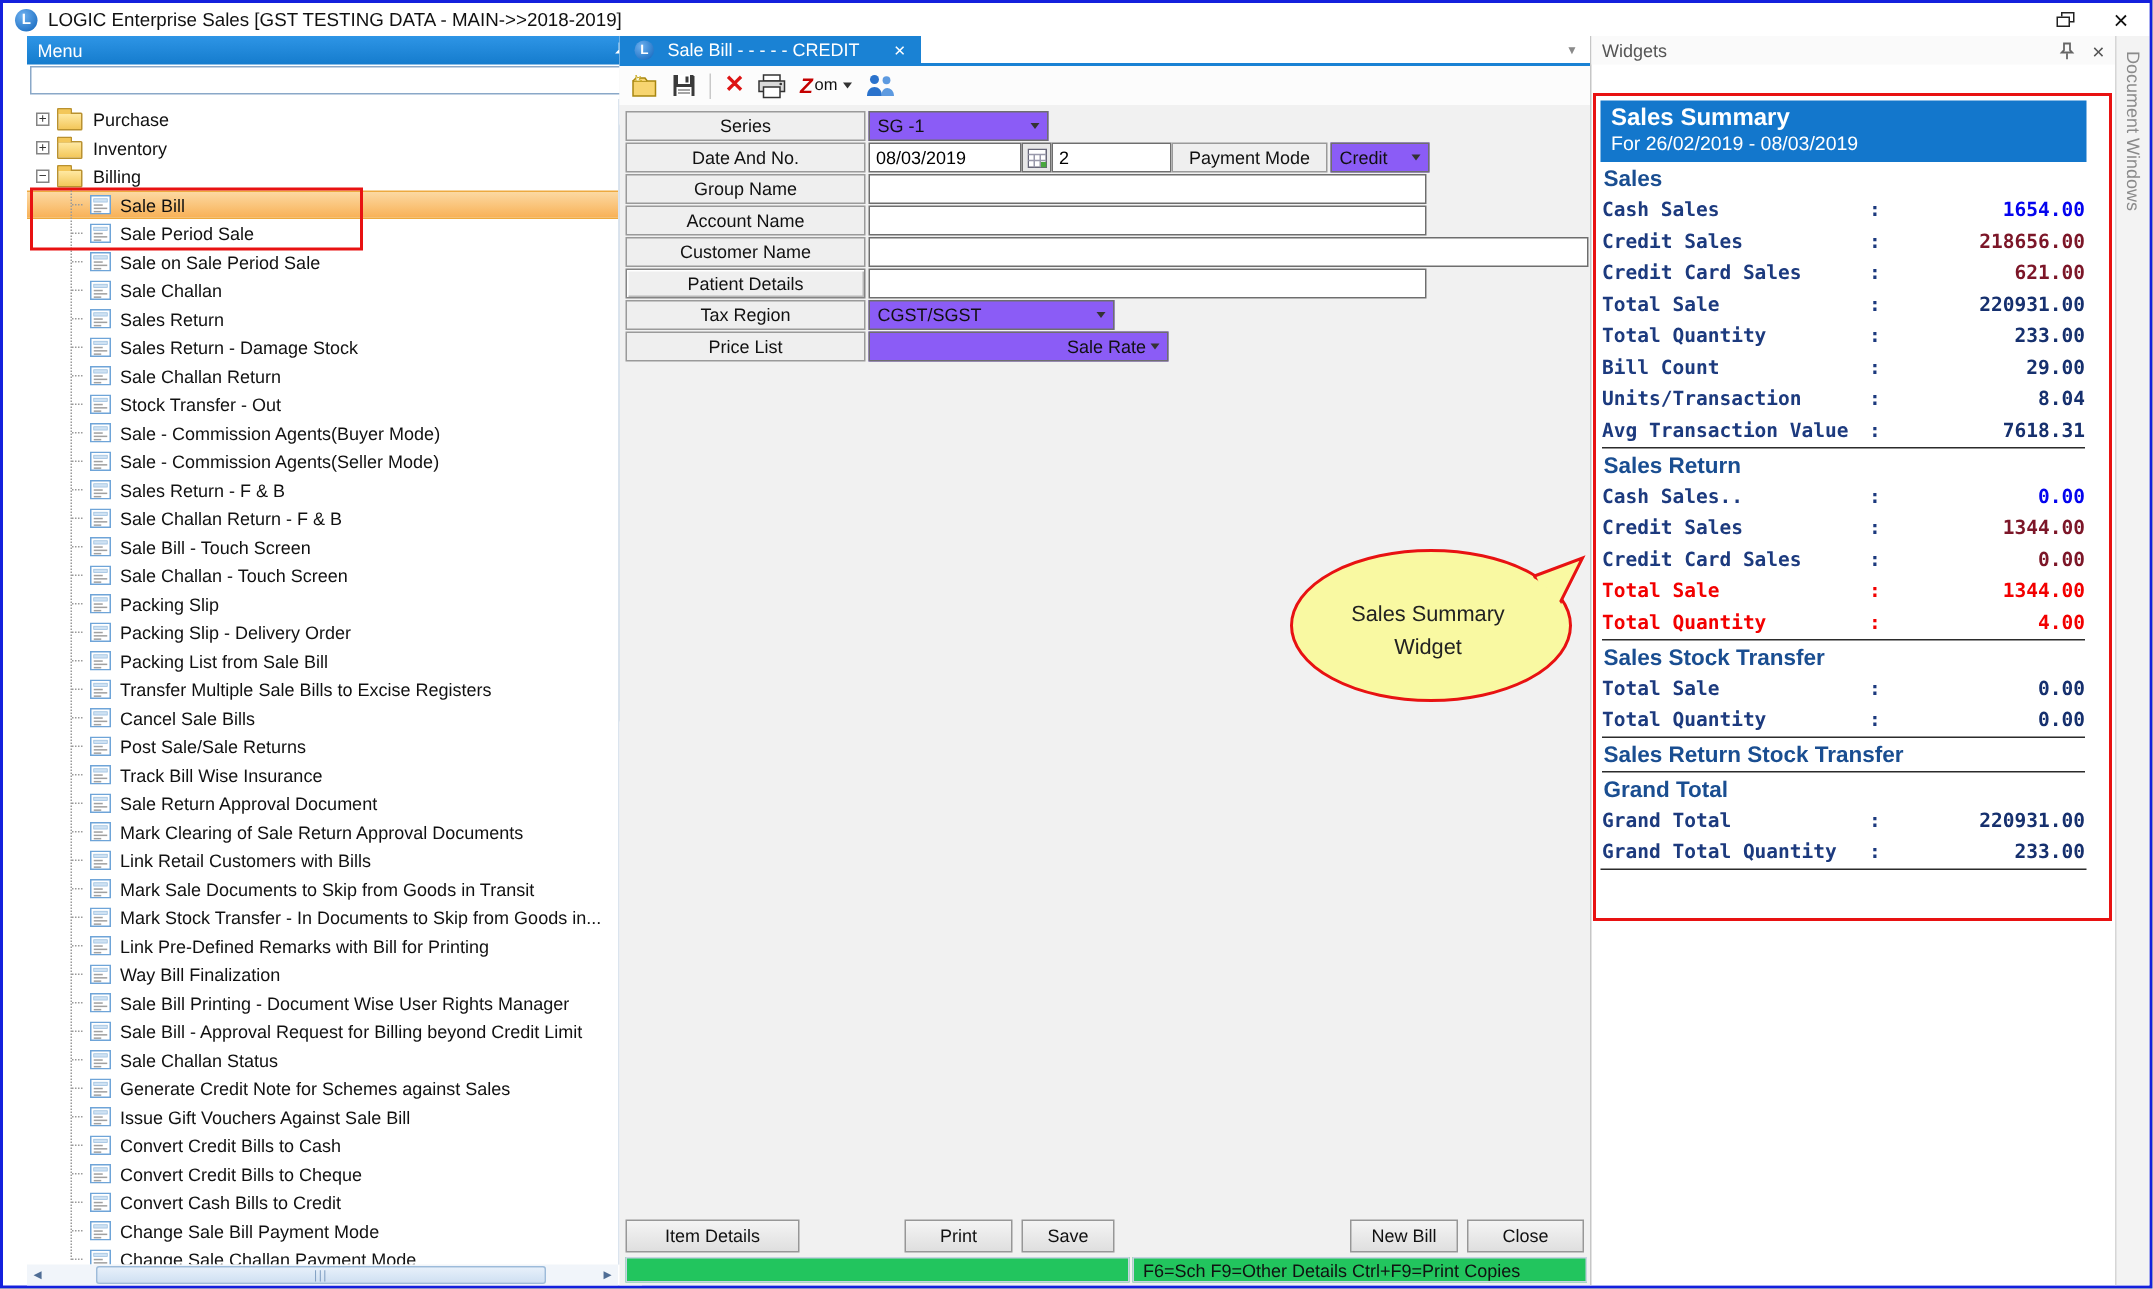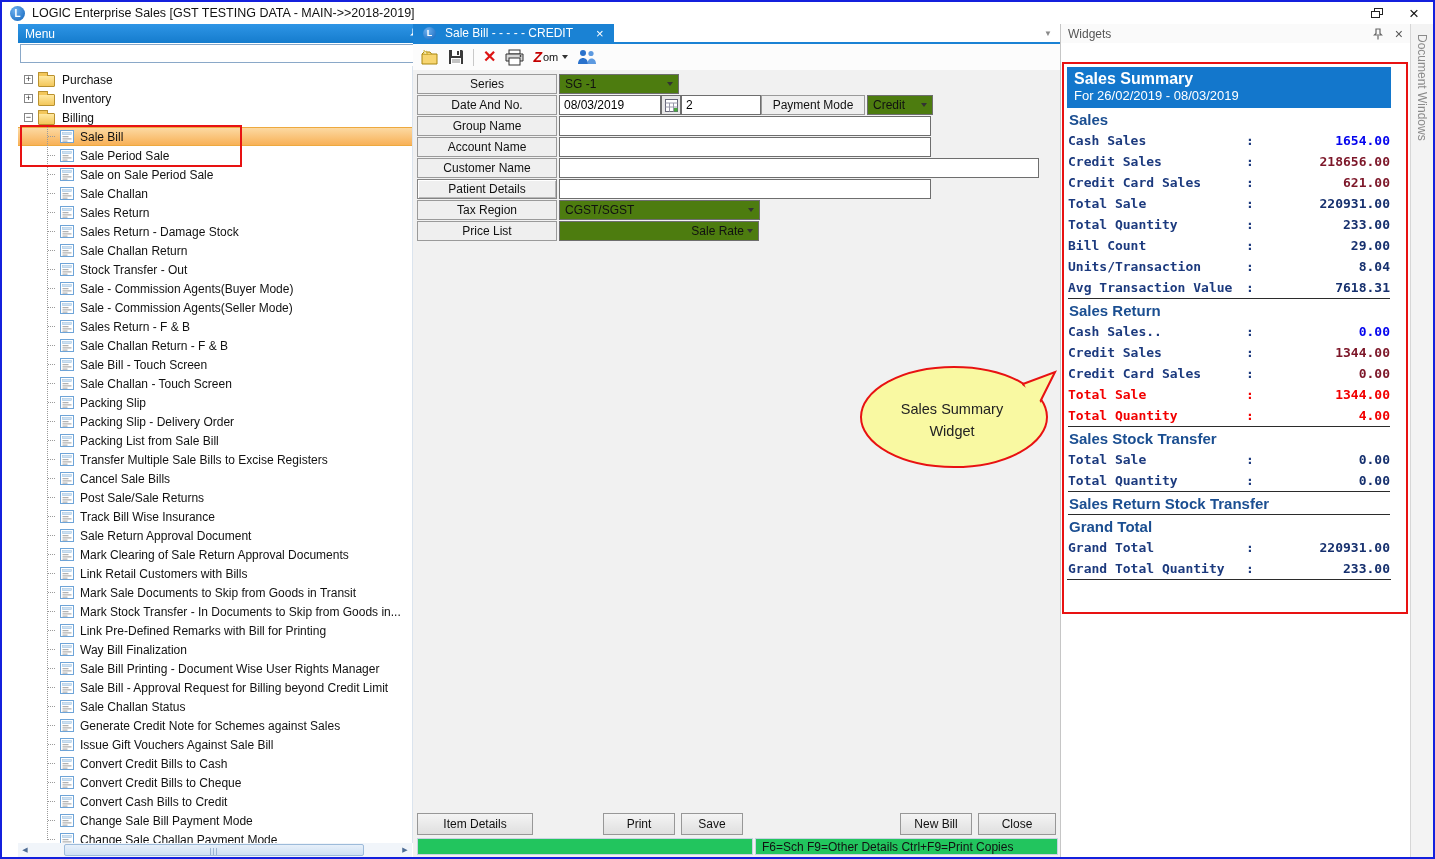--- a/index.html
+++ b/index.html
@@ -71,26 +71,26 @@
   .toolbar{ height:26px; background:#fcfcfc; display:flex; align-items:center; gap:9px; padding:0 7px;}
   .tb-sep{ width:1px; height:17px; background:#c9c9c9;}
   .del-x{ color:#dd1414; font-weight:bold; font-size:16px; line-height:16px;}
   .zoom-ctl{ font-size:11px; display:flex; align-items:center; gap:1px;}
   .zoom-ctl b{ color:#c40000; font-size:14px; font-style:italic;}
   .caret-down{ width:0; height:0; border-left:3px solid transparent; border-right:3px solid transparent;
     border-top:4px solid #333; margin-left:3px;}
 
   .form-area{ flex:1; padding:4px 0 0 4px; position:relative;}
   .frow{ display:flex; height:20px; margin-bottom:1px;}
-  .flabel{ width:140px; background:#efefef; border:1px solid #9a9a9a; font-size:12px;
+  .flabel{ width:160px; background:#efefef; border:1px solid #9a9a9a; font-size:12px;
     display:flex; align-items:center; justify-content:center; flex:0 0 auto;}
   .flabel.raised{ border:1px solid #848484; box-shadow:inset 1px 1px 0 #ffffff, inset -1px -1px 0 #b9b9b9;}
   .ctrl{ height:20px; font-size:12px; font-family:"Liberation Sans",sans-serif;}
   .tinput{ background:#fff; border:1px solid #6e6e6e; padding:0 4px;}
-  .combo{ background:#4d7c0f; border:1px solid #6e6e6e; display:flex; align-items:center;
+  .combo{ background:#8b5cf6; border:1px solid #6e6e6e; display:flex; align-items:center;
     justify-content:space-between; padding:0 5px;}
   .ml2{ margin-left:2px;}
   .cal-btn{ width:20px; background:#e8e8e8; border:1px solid #6e6e6e; display:flex;
     align-items:center; justify-content:center;}
 
   .btn-row{ height:24px; display:flex; align-items:center; padding:0 4px 2px 4px;}
   .btn{ height:22px; background:linear-gradient(180deg,#f4f4f4,#dfdfdf); border:1px solid #979797;
     font-size:12px; display:flex; align-items:center; justify-content:center;}
   .statusbar{ height:20px; display:flex; padding:1px 2px 2px 4px; gap:2px;}
   .status-cell{ background:#22c55e; border:1px solid #c7d2e2; height:100%;}
@@ -659,21 +659,21 @@
       <div class="frow">
         <span class="flabel">Customer Name</span>
         <input class="ctrl tinput ml2" style="width: 480px;" value="">
       </div>
       <div class="frow">
         <span class="flabel raised">Patient Details</span>
         <input class="ctrl tinput ml2" style="width: 372px;" value="">
       </div>
       <div class="frow">
         <span class="flabel">Tax Region</span>
-        <span class="ctrl combo ml2" style="width:201px;">
+        <span class="ctrl combo ml2" style="width:164px;">
           <span>CGST/SGST</span>
             <span class="caret-down"></span>
         </span>
       </div>
       <div class="frow">
         <span class="flabel">Price List</span>
         <span class="ctrl combo ml2" style="width:200px;justify-content:flex-end;">
           <span>Sale Rate</span>
             <span class="caret-down"></span>
         </span>

